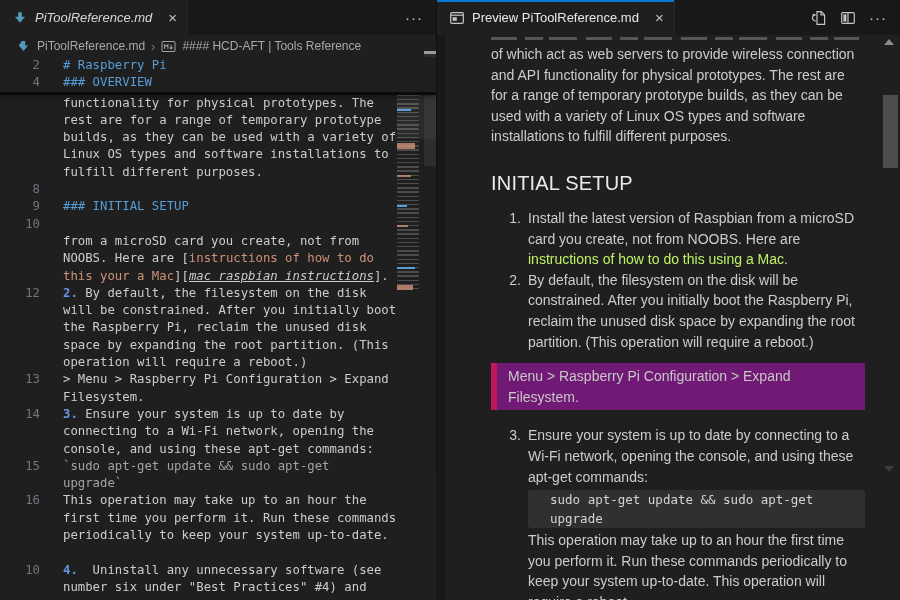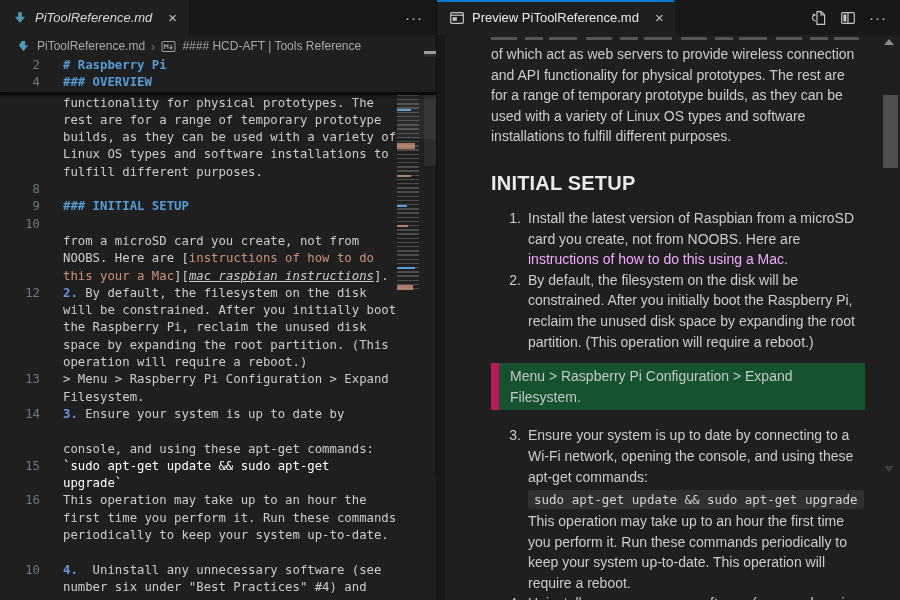--- a/index.html
+++ b/index.html
@@ -34,23 +34,23 @@
   
   .editor { position:absolute; top:57px; left:0; width:436px; height:543px;
             background:#1f1f1f; overflow:hidden; }
   .sticky { border-bottom:3px solid #0b0b0b; box-shadow:0 2px 4px rgba(0,0,0,.35);
             position:relative; z-index:2; background:#1f1f1f; }
   .ed-row { display:flex; height:17.3px; }
   .gutter { width:40px; text-align:right; color:#6e7681; flex:none;
             font:12.3px/17.3px "DejaVu Sans Mono",monospace; }
   .ed-line { margin-left:23px; white-space:pre; color:#cccccc;
              font:12.3px/17.3px "DejaVu Sans Mono",monospace; }
-  .tk-h   { color:#569cd6; font-weight:bold; }
+  .tk-h   { color:#569cd6; font-weight:normal; }
   .tk-num { color:#6796e6; font-weight:bold; }
-  .tk-code{ color:#ffffff; }
+  .tk-code{ color:#a3a3a3; }
   .tk-link{ color:#ce9178; }
   .tk-ref { color:#cccccc; text-decoration:underline;font-style:italic; }
 
   
   .minimap { position:absolute; top:0; left:397px; width:22px; height:234px;
              background:repeating-linear-gradient(to bottom,
                rgba(190,190,190,.28) 0 1.4px, rgba(190,190,190,0) 1.4px 4.2px); }
   .mm { position:absolute; left:0; height:2px; }
   .mm-view { position:absolute; top:0; left:397px; width:39px; height:82px;
              background:rgba(255,255,255,.05); }
@@ -59,31 +59,31 @@
                background:rgba(121,121,121,.16); }
 
   
   .preview { position:absolute; top:35px; left:8px; width:464px; height:565px;
              background:#1f1f1f; overflow:hidden; padding:0 44px 0 46px;
              color:#cccccc; font-size:14px; line-height:20.6px; }
   .clip-strip { height:3px; margin-top:2px; width:368px; opacity:.45;
                 background:repeating-linear-gradient(90deg,#9a9a9a 0 26px,transparent 26px 34px,
                   #9a9a9a 34px 52px,transparent 52px 58px,#9a9a9a 58px 86px,transparent 86px 95px); }
   .pv-p  { margin-top:4px; }
-  .pv-h3 { margin:24px 0 13px; font-size:20px; line-height:24px; font-weight:bold;
+  .pv-h3 { margin:24px 0 13px; font-size:20px; line-height:24px; font-weight:normal;
            color:#eaeaea; letter-spacing:.2px; }
   .pv-ol { margin-top:12px; }
   .pv-li { display:flex; }
   .pv-num  { flex:none; width:30px; text-align:right; margin-right:7px; }
   .pv-body { flex:1; }
-  .pv-link { color:#f0abfc; cursor:pointer; }
-  .pv-codechip { display:inline-block; background:#303031; border-radius:3px; padding:0 6px;
+  .pv-link { color:#bef264; cursor:pointer; }
+  .pv-codechip { display:inline-block; background:#303031; border-radius:3px; padding:0 22px;
                  font:12.5px/19px "DejaVu Sans Mono",monospace; color:#d4d4d4; margin:3px 0 2px; }
-  .pv-bq { display:inline-block; margin:11px 0 15px; background:#14532d;
-           border-left:8px solid #be185d; padding:3px 11px; color:#c8c8c8; }
+  .pv-bq { display:inline-block; margin:11px 0 15px; background:#701a75;
+           border-left:6px solid #be185d; padding:3px 11px; color:#c8c8c8; }
 
   .pv-sb   { position:absolute; right:2px; top:95px; width:15px; height:73px; background:#4e4e4e; }
   .pv-up   { position:absolute; right:6px; top:39px; width:0; height:0;
              border-left:5px solid transparent; border-right:5px solid transparent;
              border-bottom:6px solid #8a8a8a; }
   .pv-down { position:absolute; right:6px; bottom:2px; width:0; height:0;
              border-left:5px solid transparent; border-right:5px solid transparent;
              border-top:6px solid #3d3d3d; }
 </style>
 </head>
@@ -208,20 +208,21 @@
           <div class="ed-row">
             <div class="gutter"></div>
             <div class="ed-line"><span>Filesystem.</span></div>
           </div>
           <div class="ed-row">
             <div class="gutter">14</div>
             <div class="ed-line"><span class="tk-num">3.</span><span> Ensure your system is up to date by</span></div>
           </div>
           <div class="ed-row">
             <div class="gutter"></div>
+            <div class="ed-line"><span>connecting to a Wi-Fi network, opening the</span></div>
           </div>
           <div class="ed-row">
             <div class="gutter"></div>
             <div class="ed-line"><span>console, and using these apt-get commands:</span></div>
           </div>
           <div class="ed-row">
             <div class="gutter">15</div>
             <div class="ed-line"><span class="tk-code">`sudo apt-get update &amp;&amp; sudo apt-get</span></div>
           </div>
           <div class="ed-row">

